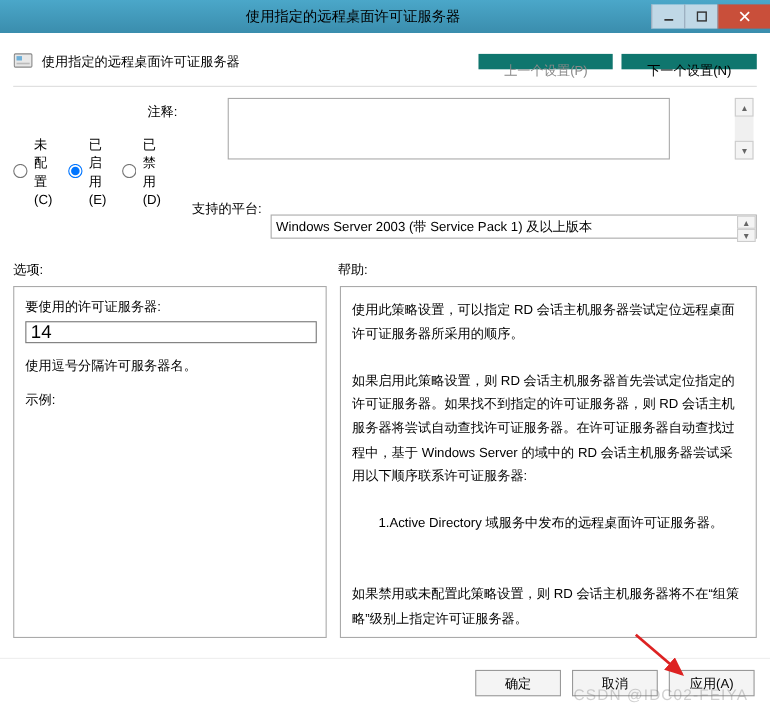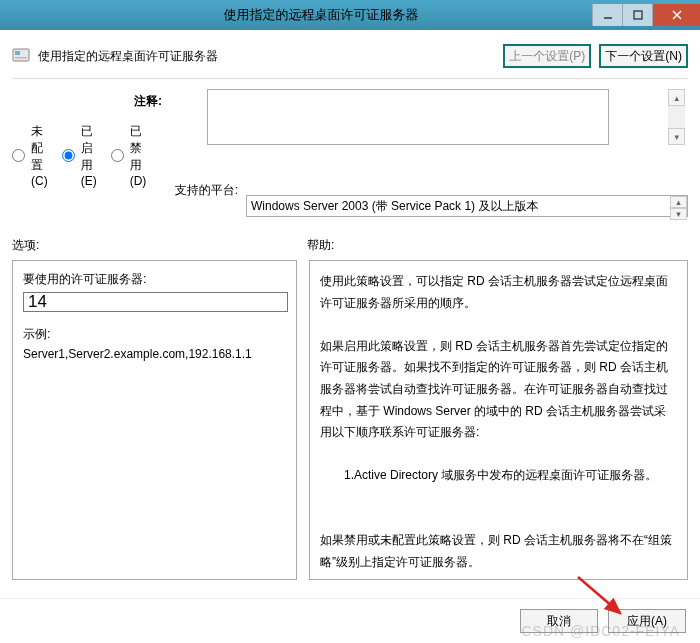--- a/index.html
+++ b/index.html
@@ -13,31 +13,31 @@
     .winbtn { width: 30px; height: 22px; display: flex; align-items: center; justify-content: center; background: #c0d8e6; border-left: 1px solid #9ab; }
     .winbtn.close { background: #c94f3a; color: #fff; width: 48px; }
     .winbtn svg { width: 10px; height: 10px; }
 
     .content { padding: 8px 12px; }
 
     
     .hdr { display: flex; align-items: center; height: 36px; gap: 8px; }
     .hdr .icon { width: 18px; height: 18px; }
     .hdr .subtitle { flex: 1; font-size: 12px; }
-    .navbtn { height: 24px; padding: 0 4px; border: 2px solid #0f766e; background: #f4f4f4; font-size: 12px; }
+    .navbtn { height: 14px; padding: 0 16px; border: 7px solid #0f766e; background: #f4f4f4; font-size: 12px; }
     .navbtn.disabled { color: #888; background: #f4f4f4; }
     .divider { border: none; border-top: 1px solid #ddd; margin: 4px 0 10px 0; }
 
     
     .mainrow { display: flex; gap: 12px; }
     .radios { width: 110px; display: flex; flex-direction: row; gap: 14px; padding-top: 4px; }
     .radio { display: flex; align-items: center; gap: 6px; }
     .radio input { width: 13px; height: 13px; }
     .notescol { flex: 1; }
-    .noteslabel { display: inline-block; width: 70px; vertical-align: top; padding-top: 4px; font-weight: bold; }
+    .noteslabel { display: inline-block; width: 70px; vertical-align: top; padding-top: 4px; }
     .notesbox { display: inline-block; width: calc(100% - 76px); height: 56px; border: 1px solid #aaa; resize: none; font-size: 12px; padding: 2px; vertical-align: top; }
     .notescroll { position: absolute; right: 0; top: 0; bottom: 0; width: 17px; background: #f0f0f0; display: flex; flex-direction: column; }
     .scrollbtn { height: 17px; border: 1px solid #ccc; background: #f4f4f4; display: flex; align-items: center; justify-content: center; font-size: 9px; color: #666; }
     .noteswrap { position: relative; display: inline-block; width: calc(100% - 76px); }
 
     .platformrow { display: flex; align-items: center; margin-top: 18px; gap: 8px; }
     .platformrow .lbl { width: 104px; text-align: right; }
     .platformbox { flex: 1; height: 22px; border: 1px solid #aaa; padding: 2px 4px; position: relative; margin-top: 32px; }
     .platformbox .psc { position: absolute; right: 0; top: 0; bottom: 0; width: 17px; display: flex; flex-direction: column; }
 
@@ -145,35 +145,36 @@
 
   <div class="sectlabels">
     <div class="left">选项:</div>
     <div class="right">帮助:</div>
   </div>
 
   <div class="lower">
     <div class="panel left">
       <div class="fldlabel">要使用的许可证服务器:</div>
       <input type="text" value="14" style="">
+      <div class="hint">使用逗号分隔许可服务器名。</div>
       <div class="ex">示例:</div>
-      <div class="exval">Server1,Server2.example.com,192.168.1.1</div>
     </div>
     <div class="panel right">
       <p>使用此策略设置，可以指定 RD 会话主机服务器尝试定位远程桌面许可证服务器所采用的顺序。</p><br>
       <p>如果启用此策略设置，则 RD 会话主机服务器首先尝试定位指定的许可证服务器。如果找不到指定的许可证服务器，则 RD 会话主机服务器将尝试自动查找许可证服务器。在许可证服务器自动查找过程中，基于 Windows Server 的域中的 RD 会话主机服务器尝试采用以下顺序联系许可证服务器:</p><br>
       <p style="text-indent:2em">1.Active Directory 域服务中发布的远程桌面许可证服务器。</p><br>
       <br>
       <p>如果禁用或未配置此策略设置，则 RD 会话主机服务器将不在“组策略”级别上指定许可证服务器。</p>
     </div>
   </div>
 
 </div>
 
 <div class="footer">
+  <button>确定</button>
   <button>取消</button>
   <button>应用(A)</button>
 </div>
 
 <svg class="arrow-annot" width="60" height="48">
   <defs>
       <marker id="ah" markerWidth="8" markerHeight="8" refX="6" refY="3" orient="auto">
         <path d="M0,0 L7,3 L0,6 Z" fill="#d22"></path>
       </marker>
     </defs>

